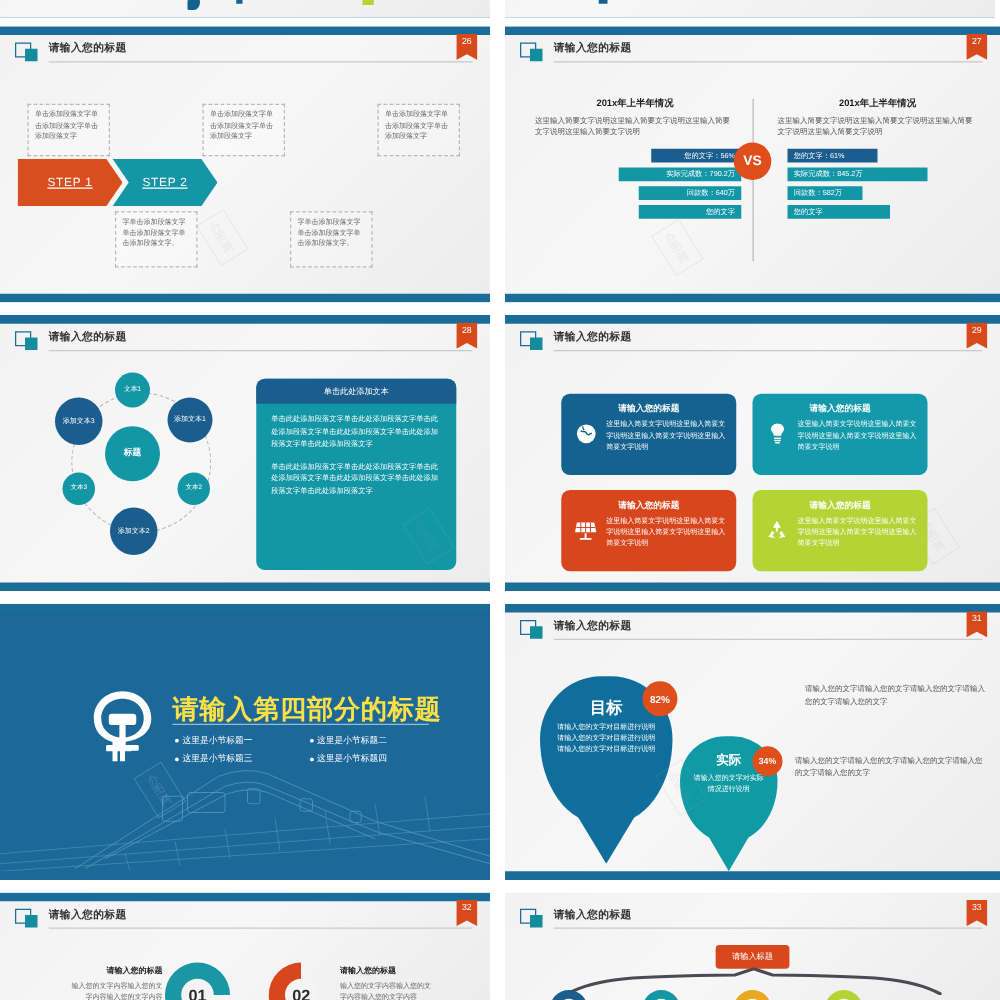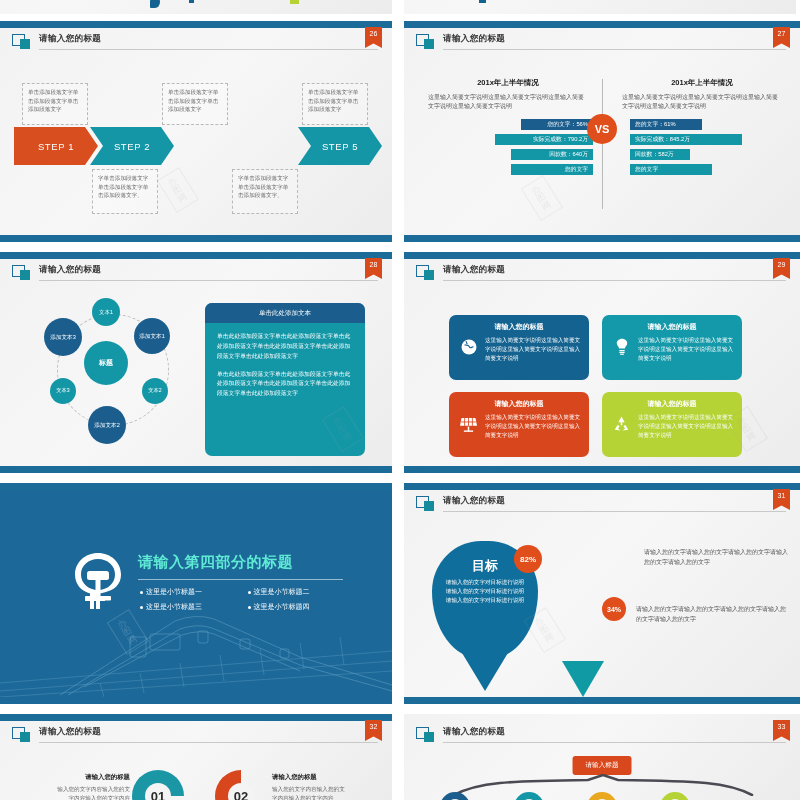--- a/index.html
+++ b/index.html
@@ -47,20 +47,21 @@
   }
 
   
   .stepwrap{ position:absolute; left:14px; top:62px; width:366px; height:150px; }
   .arrow{
     position:absolute; top:44px; height:38px; display:flex;
     align-items:center; justify-content:center; color:#fff;
     font-size:9.5px; letter-spacing:.6px;
     clip-path:polygon(0 0, calc(100% - 13px) 0, 100% 50%, calc(100% - 13px) 100%, 0 100%, 13px 50%);
     background:#1596a6;
+    text-decoration:underline;
   }
   .arrow.first{ clip-path:polygon(0 0, calc(100% - 13px) 0, 100% 50%, calc(100% - 13px) 100%, 0 100%); background:#d94e1f;}
   .stepbox{
     position:absolute; border:1px dashed #b9b9b9; background:rgba(255,255,255,.25);
     font-size:5.6px; color:#666; line-height:1.55; padding:4px 5px; width:66px;
   }
   .stepbox.up{ top:0; height:42px;}
   .stepbox.dn{ top:86px; height:45px;}
 
   
@@ -94,21 +95,21 @@
   
   .card{ position:absolute; width:140px; height:65px; border-radius:7px; color:#fff; padding:7px 8px 7px 8px;}
   .card h5{ font-size:7px; text-align:center; margin-bottom:4px; }
   .card .row{ display:flex; gap:5px; align-items:flex-start;}
   .card .ic{ width:23px; flex:0 0 23px; display:flex; align-items:center; justify-content:center; padding-top:2px;}
   .card p{ font-size:5.6px; line-height:1.6; }
 
   
   .trainbg{ position:absolute; left:0; bottom:7px; width:100%; height:110px; opacity:.55;}
   .rlogo{ position:absolute; left:72px; top:68px; width:52px; height:60px;}
-  .dtitle{ position:absolute; left:138px; top:70px; color:#5eead4; font-size:15px; font-weight:bold; letter-spacing:.5px;}
+  .dtitle{ position:absolute; left:138px; top:70px; color:#fde047; font-size:21px; font-weight:bold; letter-spacing:.5px;}
   .dline{ position:absolute; left:138px; top:96px; width:205px; height:1px; background:rgba(255,255,255,.55);}
   .dsubs{ position:absolute; left:140px; top:104px; width:215px; display:flex; flex-wrap:wrap;}
   .dsub{ width:50%; color:#fff; font-size:7px; margin-bottom:5px; display:flex; align-items:center; gap:3px;}
   .dot{ width:3px; height:3px; border-radius:50%; background:#fff; flex:0 0 3px;}
 
   
   .pin{ position:absolute; border-radius:50% 50% 50% 50%/ 46% 46% 62% 62%; color:#fff; }
   .pin:after{ content:""; position:absolute; left:50%; bottom:-11px; transform:translateX(-50%);
     border-left:11px solid transparent; border-right:11px solid transparent; }
   .pin .ttl{ text-align:center; font-weight:bold;}
@@ -159,21 +160,20 @@
     </div>
     <div class="pagebadge">26</div>
 
     <div class="stepwrap">
       <div class="stepbox up" style="left:8px;">单击添加段落文字单击添加段落文字单击添加段落文字</div>
       <div class="stepbox up" style="left:148px;">单击添加段落文字单击添加段落文字单击添加段落文字</div>
       <div class="stepbox up" style="left:288px;">单击添加段落文字单击添加段落文字单击添加段落文字</div>
 
       <div class="arrow first" style="left:0;width:84px;">STEP 1</div>
       <div class="arrow" style="left:76px;width:84px;">STEP 2</div>
-      <div class="arrow" style="left:284px;width:84px;">STEP 5</div>
 
       <div class="stepbox dn" style="left:78px;">字单击添加段落文字单击添加段落文字单击添加段落文字。</div>
       <div class="stepbox dn" style="left:218px;">字单击添加段落文字单击添加段落文字单击添加段落文字。</div>
     </div>
     <div class="wm" style="left:165px;top:150px;">办图网</div>
     <div class="botbar"></div>
   </div>
 
   <div class="slide" style="left:404px;top:21px;width:396px;">
     <div class="topbar"></div>
@@ -383,20 +383,24 @@
     </div>
     <div class="pagebadge">31</div>
 
     <div class="pin" style="left:28px;top:58px;width:106px;height:118px;background:#0f6e9b;padding-top:16px;">
       <div class="ttl" style="font-size:13px;">目标</div>
       <div class="txt" style="font-size:5.6px;line-height:1.65;padding:3px 12px 0;">请输入您的文字对目标进行说明请输入您的文字对目标进行说明请输入您的文字对目标进行说明</div>
     </div>
     <div style="position:absolute;left:52px;top:160px;width:58px;height:48px;background:#0f6e9b;clip-path:polygon(0 0,100% 0,50% 100%);"></div>
     <div class="pct" style="left:110px;top:62px;width:28px;height:28px;font-size:8px;">82%</div>
 
+    <div class="pin" style="left:140px;top:106px;width:78px;height:84px;background:#0f9aa4;padding-top:12px;">
+      <div class="ttl" style="font-size:10px;">实际</div>
+      <div class="txt" style="font-size:5.6px;line-height:1.65;padding:4px 9px 0;">请输入您的文字对实际情况进行说明</div>
+    </div>
     <div style="position:absolute;left:158px;top:178px;width:42px;height:36px;background:#0f9aa4;clip-path:polygon(0 0,100% 0,50% 100%);"></div>
     <div class="pct" style="left:198px;top:114px;width:24px;height:24px;font-size:7px;">34%</div>
 
     <div class="pright" style="left:240px;top:65px;width:148px;">请输入您的文字请输入您的文字请输入您的文字请输入您的文字请输入您的文字</div>
     <div class="pright" style="left:232px;top:122px;width:152px;">请输入您的文字请输入您的文字请输入您的文字请输入您的文字请输入您的文字</div>
 
     <div class="wm" style="left:128px;top:128px;">办图网</div>
     <div class="botbar"></div>
   </div>
 

